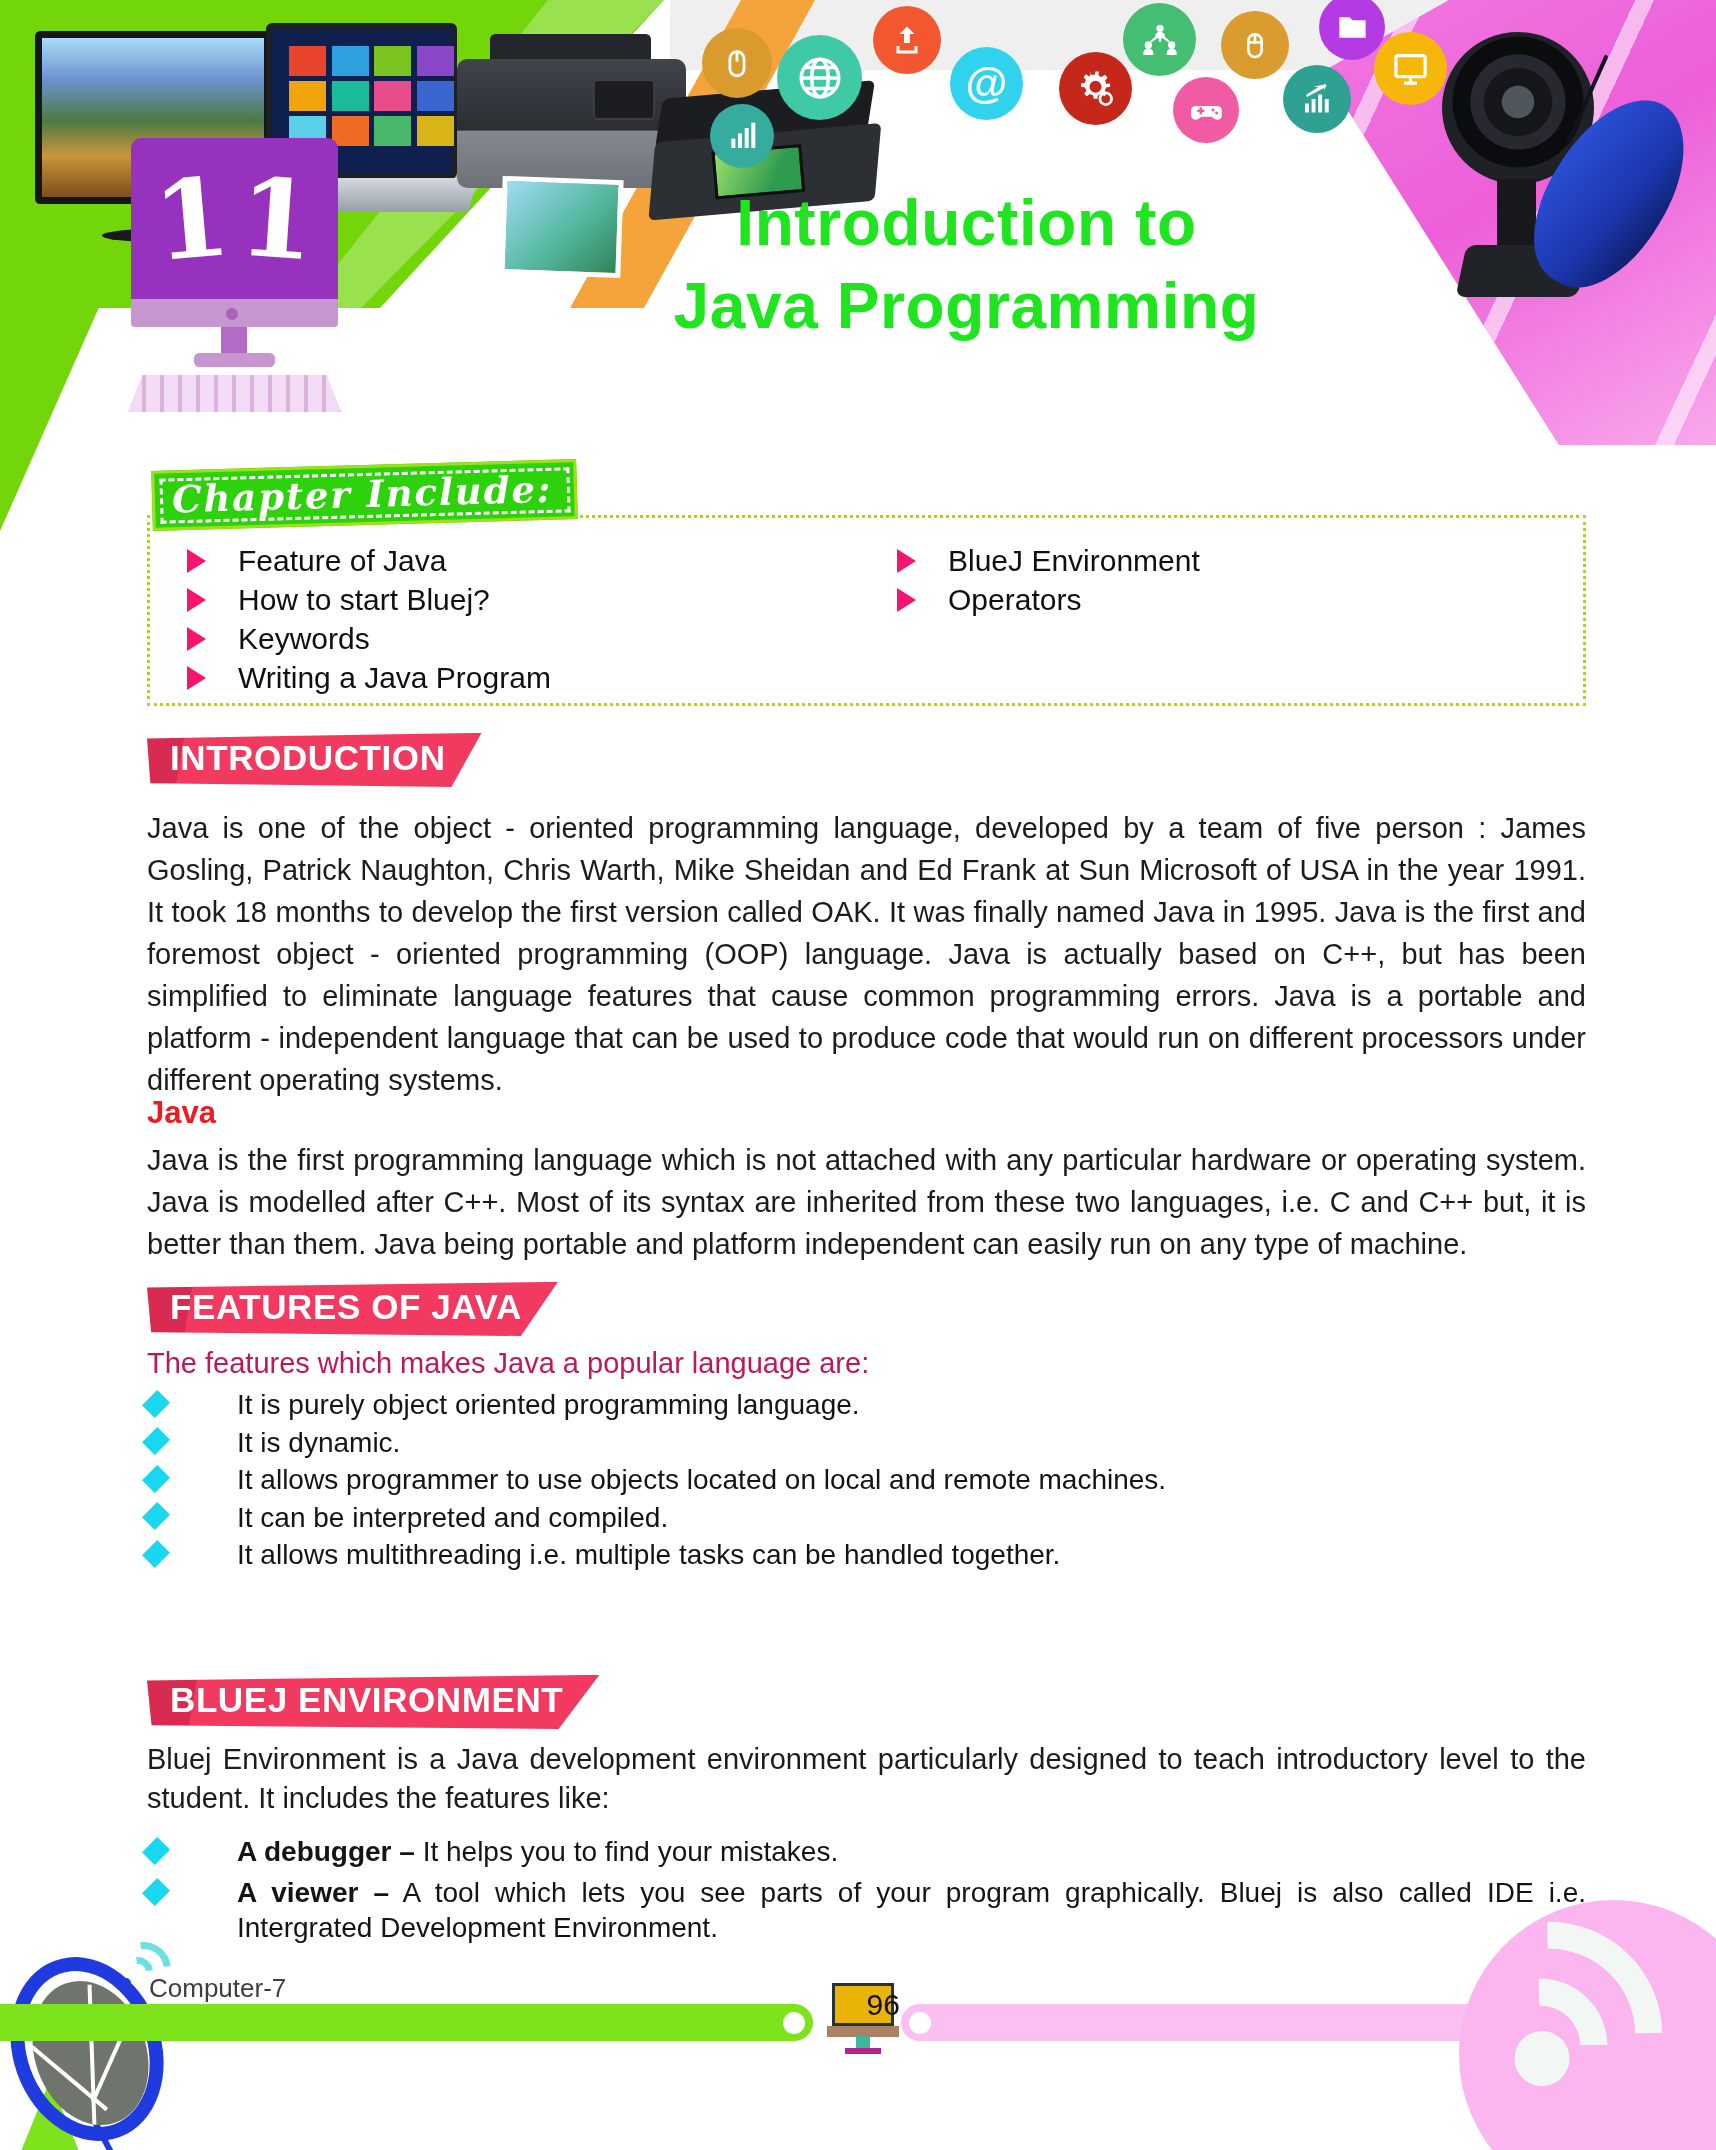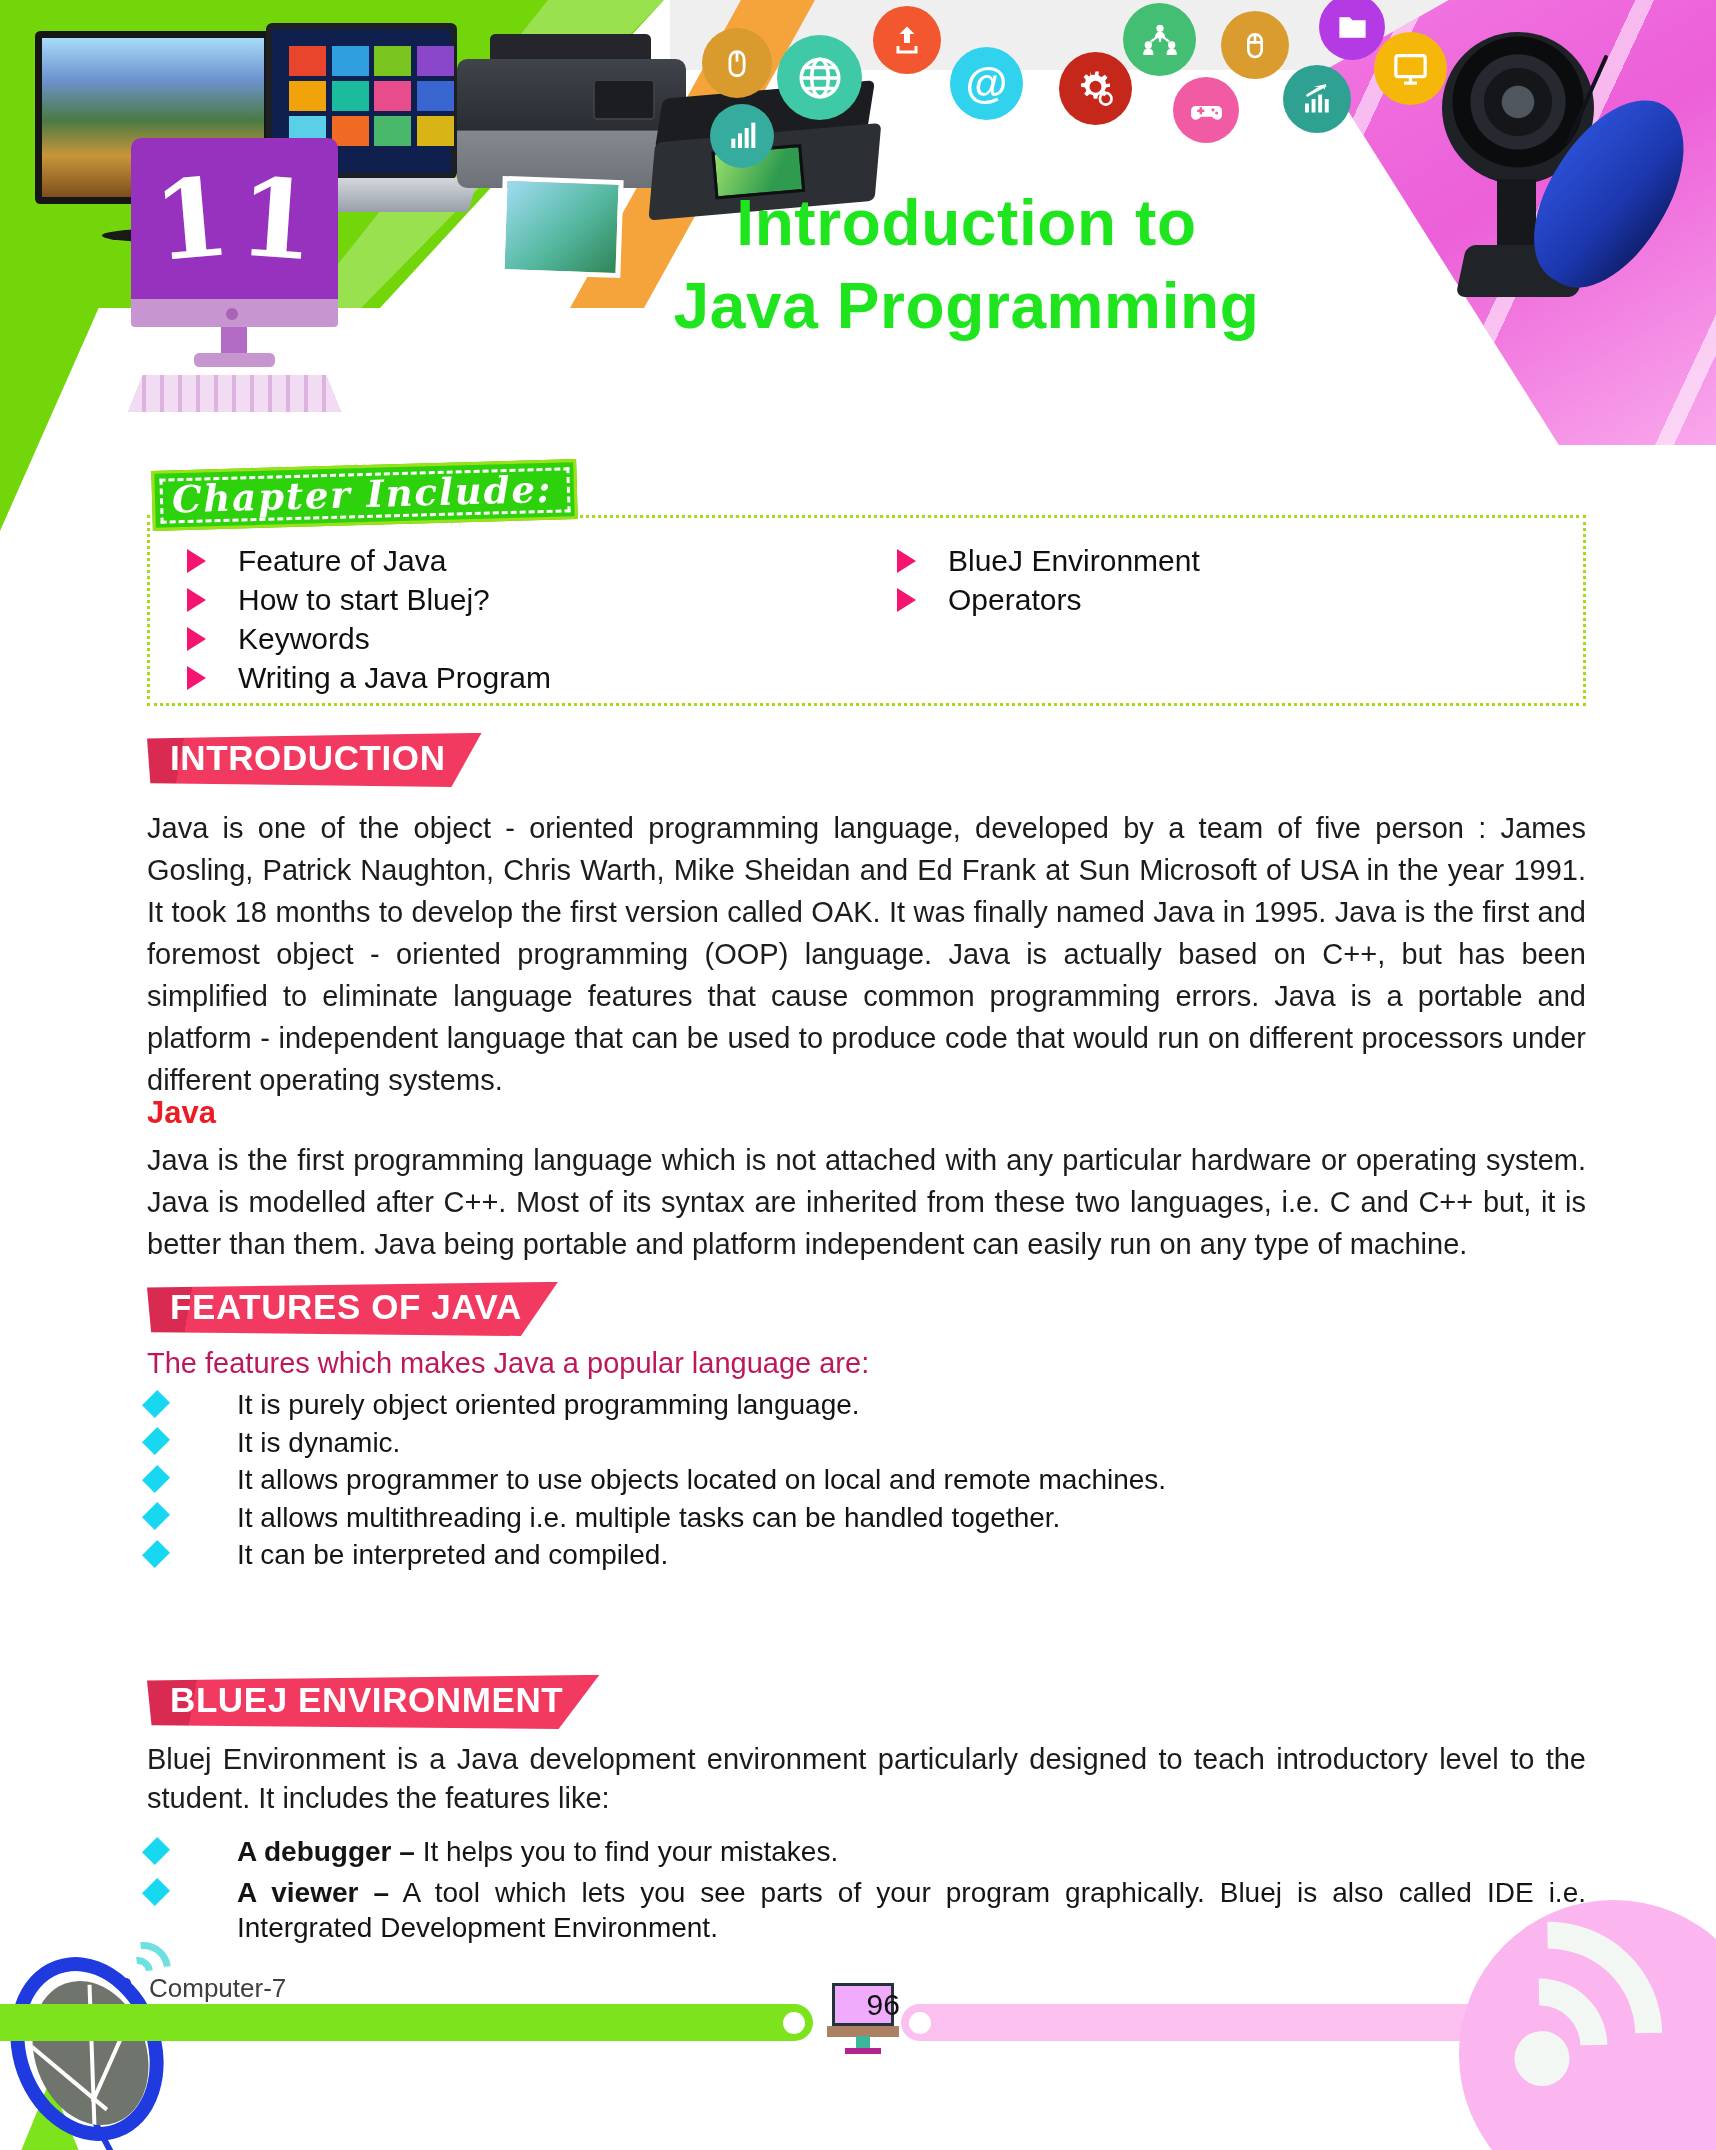--- a/index.html
+++ b/index.html
@@ -155,21 +155,21 @@
   .book-label { position:absolute; left:149px; top:1973px; font-size:26px; color:#3e3e3e; }
   .bar-green { position:absolute; left:0; top:2004px; width:813px; height:37px; background:#7ce31c;
       border-radius:0 18.7px 18.7px 0; }
   .bar-green::after { content:""; position:absolute; right:8.4px; top:7.7px; width:22px; height:22px;
       border-radius:50%; background:#fff; }
   .bar-pink { position:absolute; left:901px; right:0; top:2004px; height:37px; background:#fbc0f0;
       border-radius:18.7px 0 0 18.7px; }
   .bar-pink::before { content:""; position:absolute; left:8.4px; top:7.7px; width:22px; height:22px;
       border-radius:50%; background:#fff; }
   .page-mon { position:absolute; left:827px; top:1983px; width:72px; height:71px; }
-  .pm-screen { position:absolute; left:5.2px; top:0; width:62px; height:43px; background:#f0abfc;
+  .pm-screen { position:absolute; left:5.2px; top:0; width:62px; height:43px; background:#eab308;
       border:3.2px solid #22343a; display:flex; align-items:center; justify-content:center;
       font-size:30px; color:#101010;padding-left:40px; }
   .pm-brown { position:absolute; left:0; top:43px; width:72px; height:11px; background:#ac8163; }
   .pm-stand { position:absolute; left:29px; top:53px; width:14px; height:13px; background:#3bb89b; }
   .pm-base { position:absolute; left:18px; top:65px; width:36px; height:5.8px; background:#b5238f; }
   .corner-pink { position:absolute; right:-52px; bottom:-58px; width:309px; height:309px;
       background:#fbb5ef; border-radius:50%; overflow:hidden; }
   .cp-rot { position:absolute; inset:0; transform:rotate(-28deg); }
   .cp-blob { position:absolute; left:62px; top:97px; width:55px; height:55px; background:#f3f7f4; border-radius:50%; }
   .cp-arc { position:absolute; border:27px solid transparent; border-radius:50%; border-right-color:#f3f7f4; }
@@ -379,25 +379,25 @@
   <li>
       <span class="diamond"></span>
       <span class="txt">It is dynamic.</span>
     </li>
   <li>
       <span class="diamond"></span>
       <span class="txt">It allows programmer to use objects located on local and remote machines.</span>
     </li>
   <li>
       <span class="diamond"></span>
+      <span class="txt">It can be interpreted and compiled.</span>
+    </li>
+  <li>
+      <span class="diamond"></span>
       <span class="txt">It allows multithreading i.e. multiple tasks can be handled together.</span>
-    </li>
-  <li>
-      <span class="diamond"></span>
-      <span class="txt">It can be interpreted and compiled.</span>
     </li>
 </ul>
 
 <div class="ribbon" style="top:1675px;">
   <span>BLUEJ ENVIRONMENT</span>
 </div>
 <p class="para" style="top:1740px; line-height:39px;">Bluej Environment is a Java development environment particularly designed to teach introductory level to the student. It includes the features like:</p>
 <ul class="blist" style="top:1834px;">
   <li style="margin-bottom:6.4px;">
       <span class="diamond"></span>

